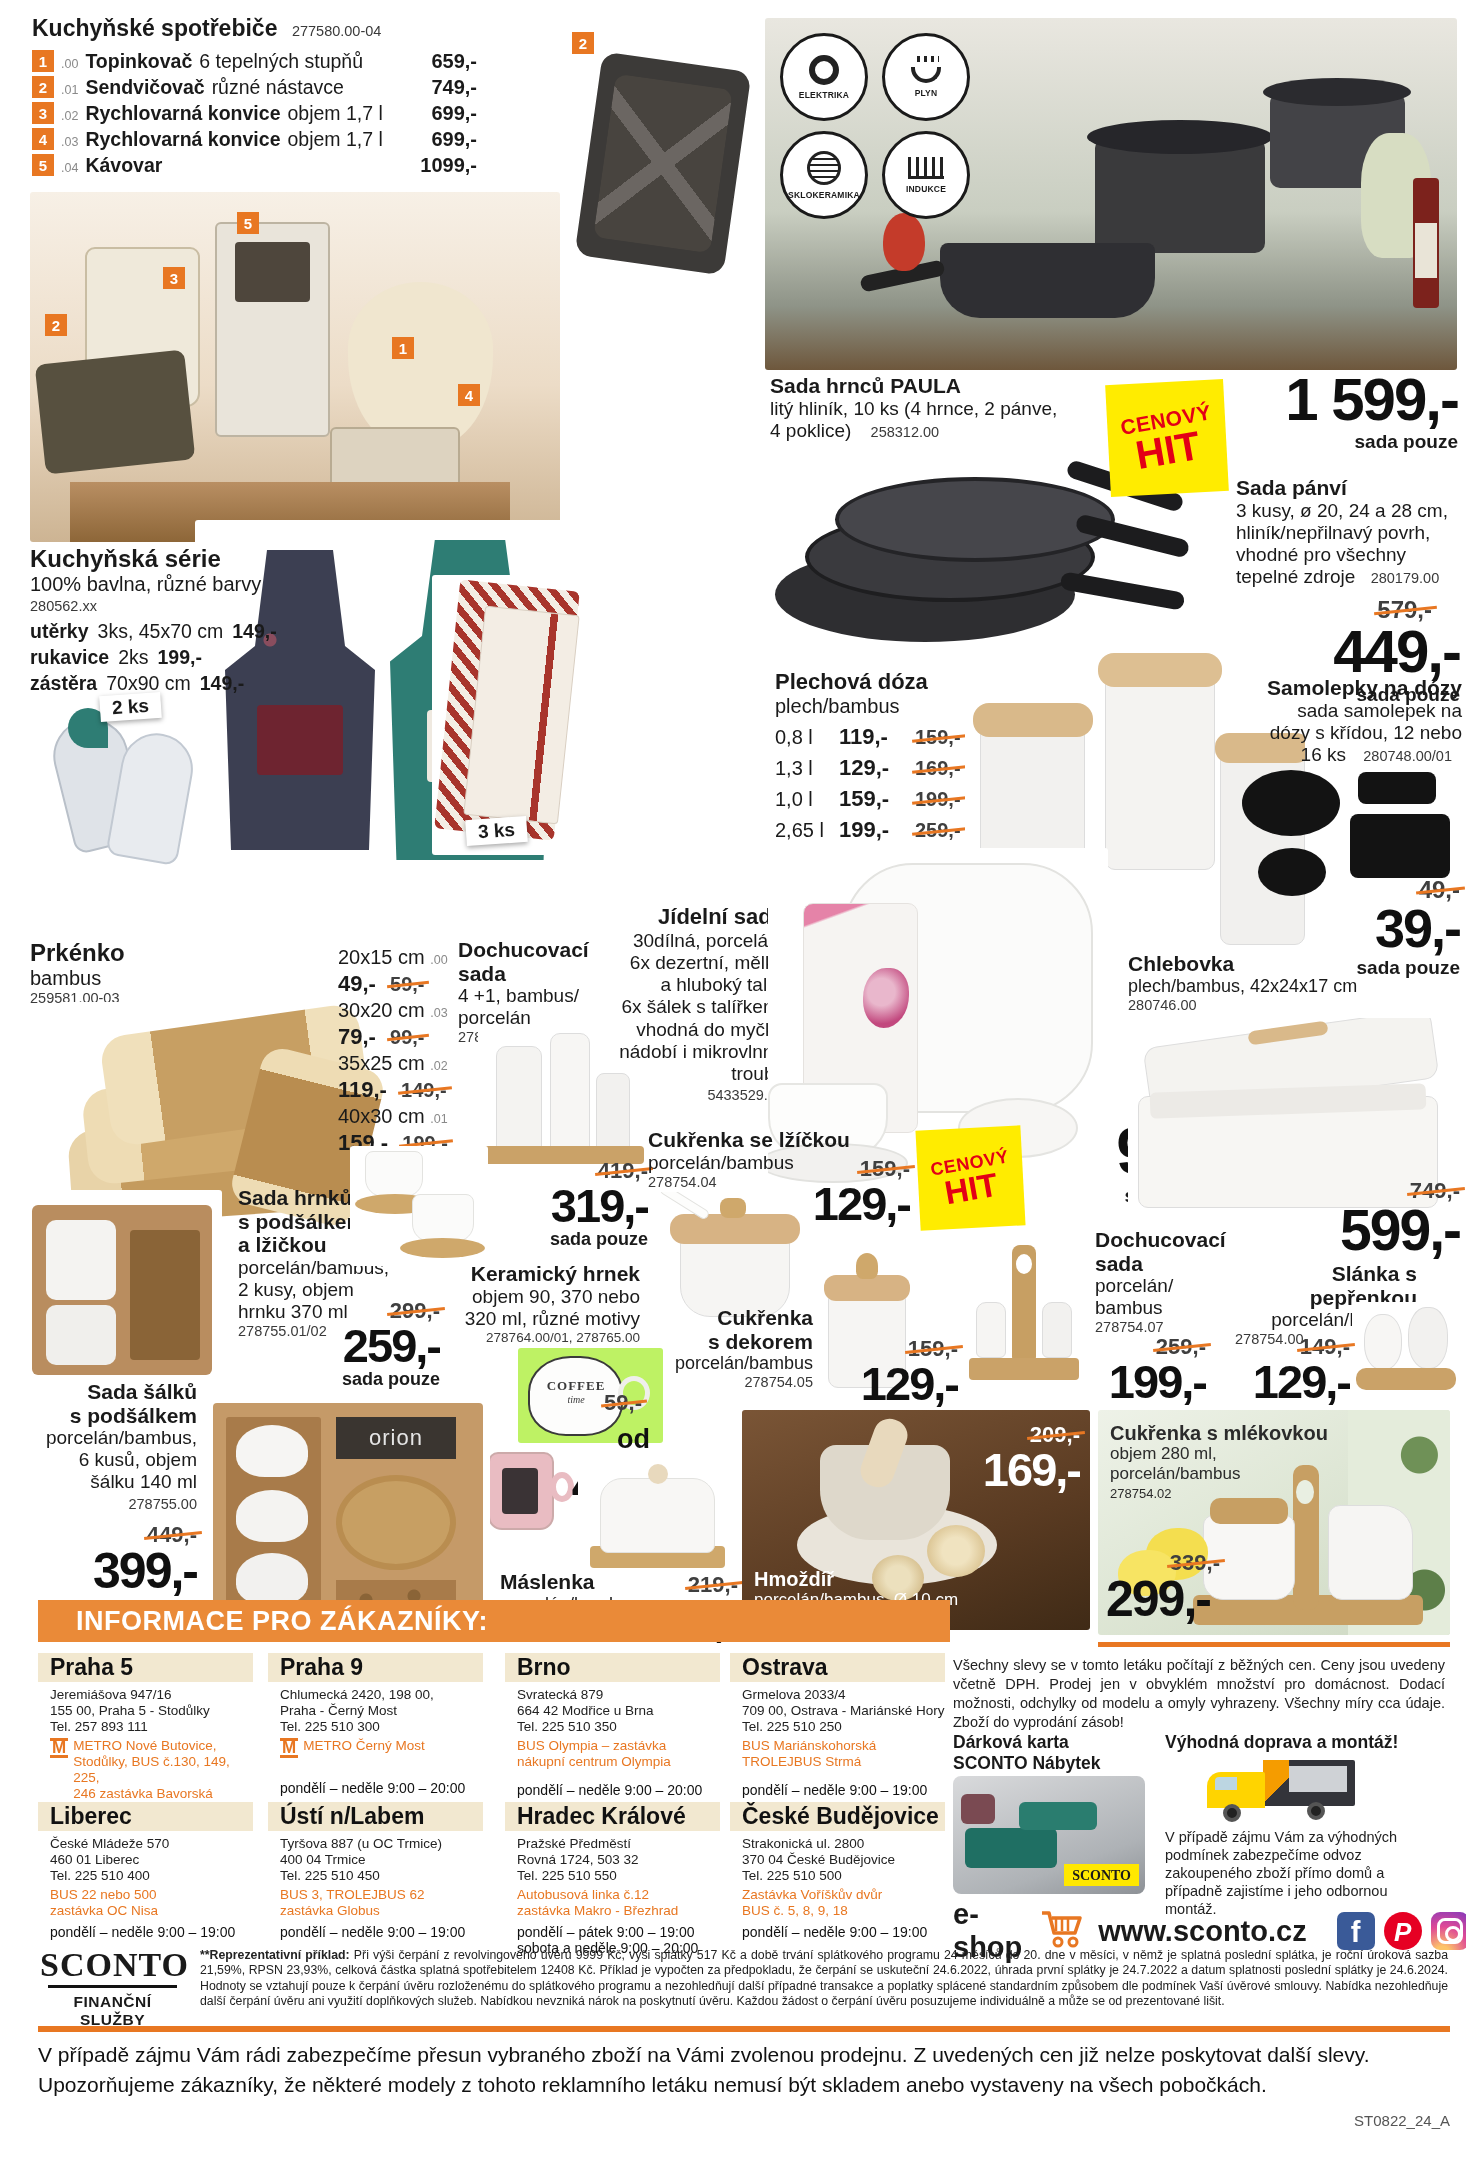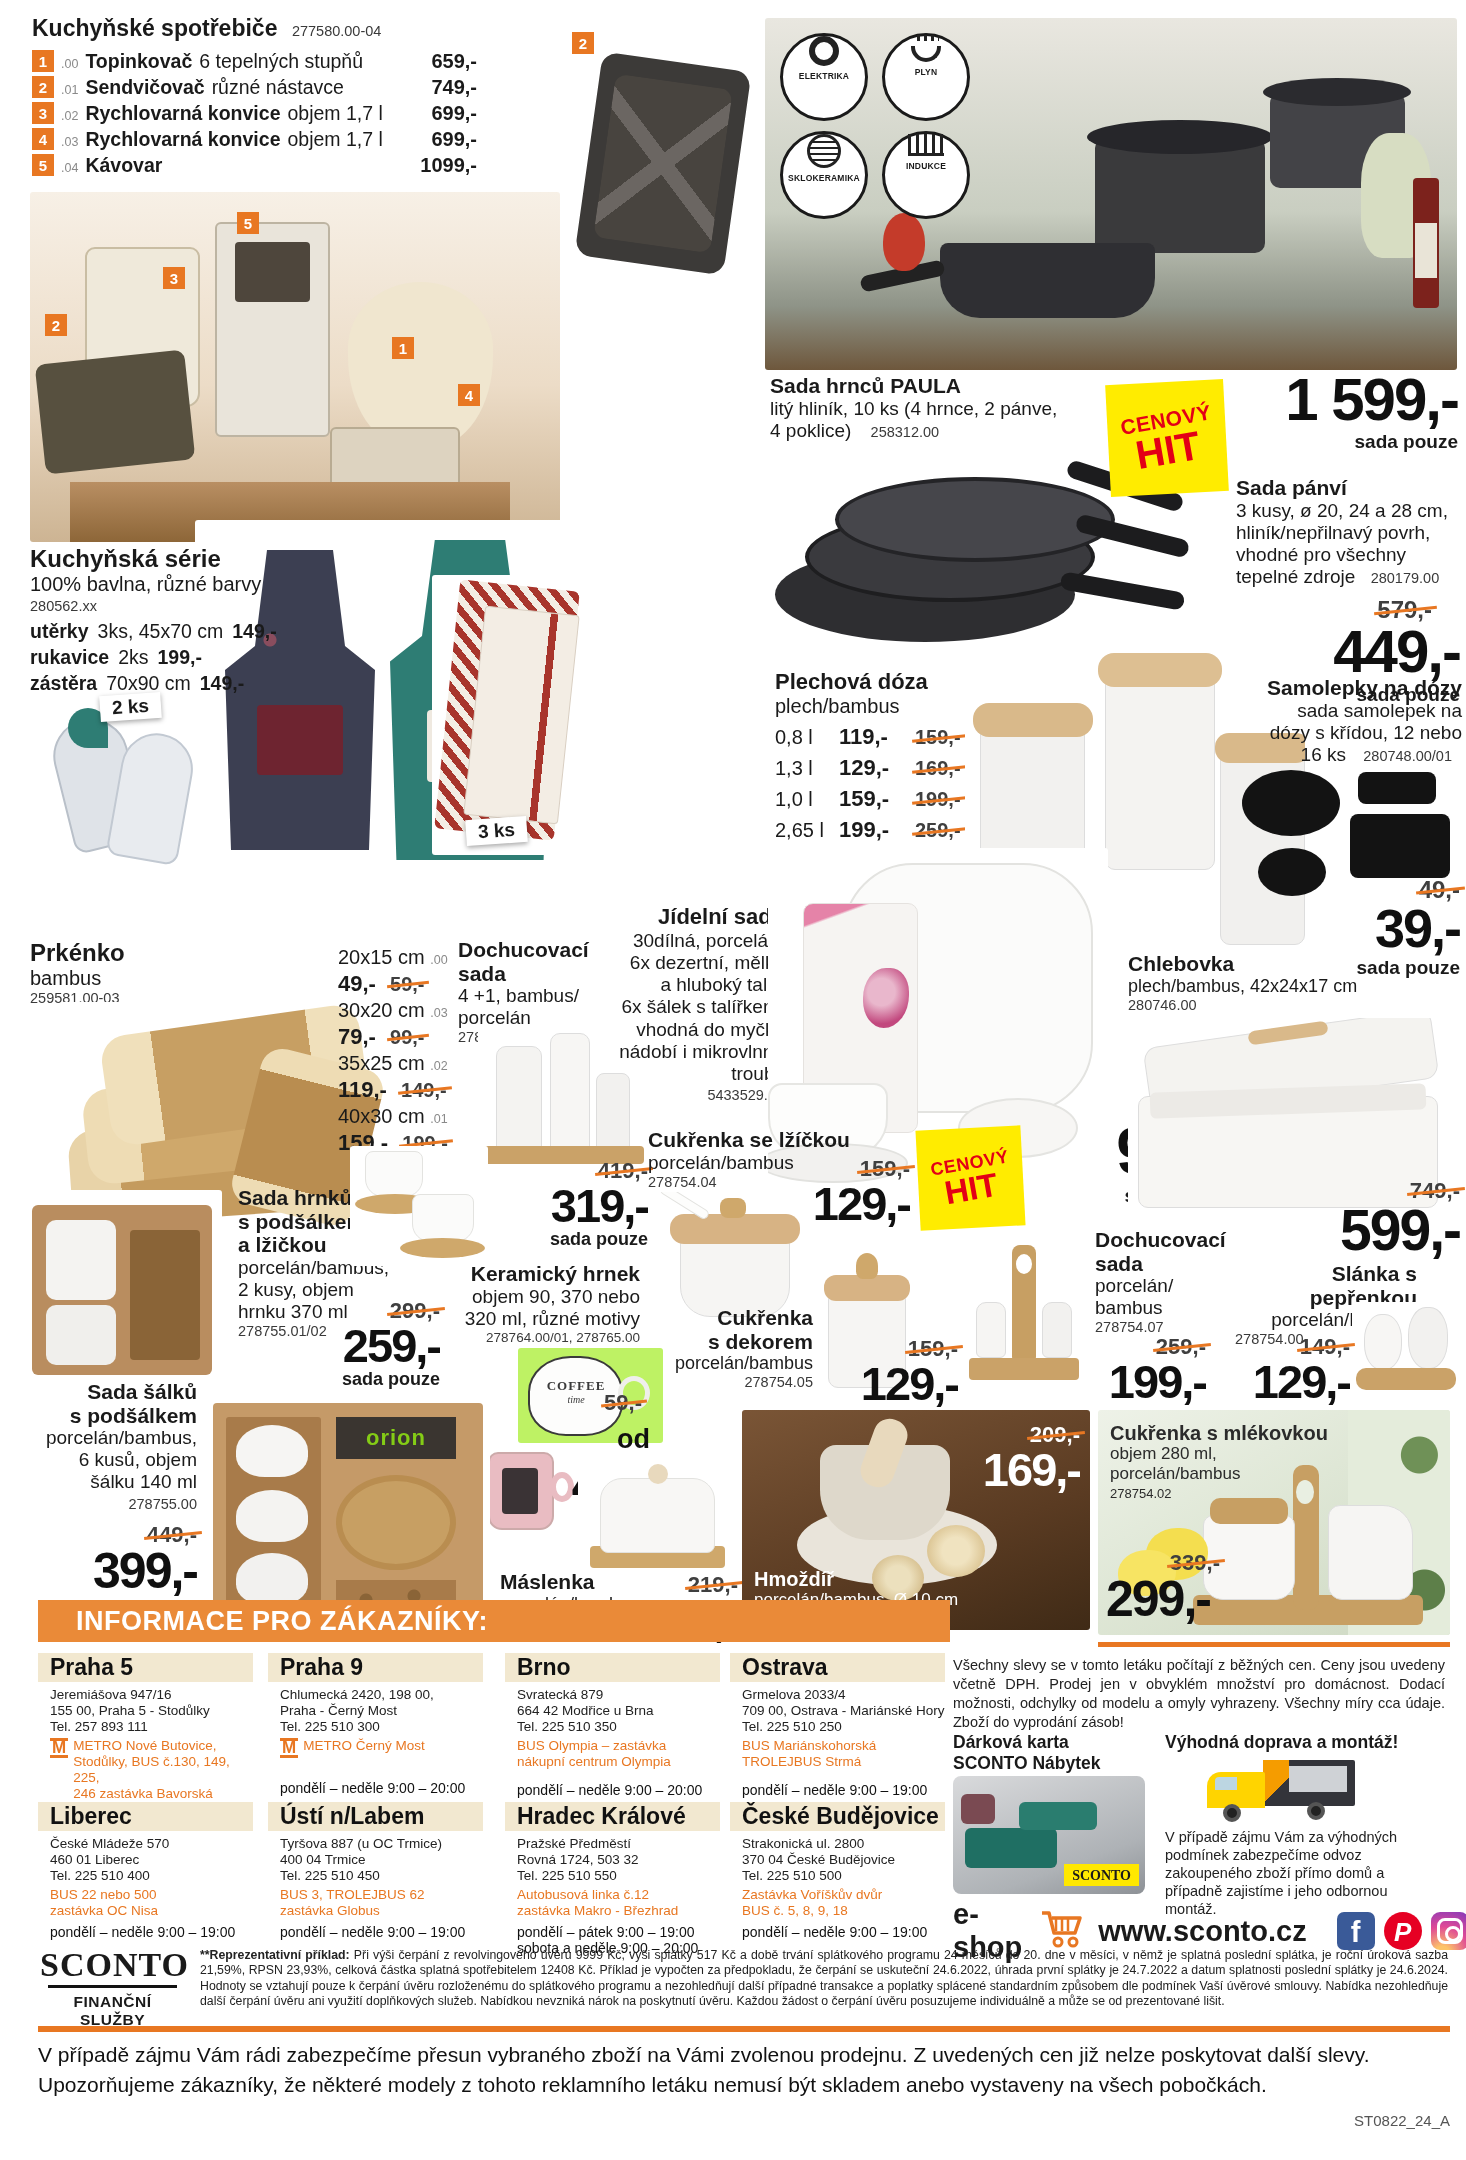--- a/index.html
+++ b/index.html
@@ -24,21 +24,21 @@
   .arow{display:flex;align-items:baseline;gap:7px;margin-bottom:3px;font-size:19.5px;width:445px}
   .arow .nb{align-self:center}
   .apr{margin-left:auto;font-weight:bold;font-size:20px}
   
   .hit{background:#ffec00;transform:rotate(-3deg);display:flex;flex-direction:column;align-items:center;justify-content:center;color:#e30016;font-weight:bold;z-index:6}
   .hit .hc{font-size:21px;transform:rotate(-7deg);letter-spacing:.5px}
   .hit .hh{font-size:40px;transform:rotate(-7deg);line-height:.9}
   .hit.small .hc{font-size:18px}
   .hit.small .hh{font-size:33px}
   
-  .hicon{width:88px;height:88px;border-radius:50%;background:#fff;border:3px solid #1a1a1a;display:flex;flex-direction:column;align-items:center;gap:5px;flex:none}
+  .hicon{width:88px;height:88px;border-radius:50%;background:#fff;border:3px solid #1a1a1a;display:flex;flex-direction:column;align-items:center;justify-content:center;gap:5px;flex:none}
   .hlabel{font-size:8.5px;font-weight:bold;letter-spacing:.2px}
   .g-elektrika{width:30px;height:30px;border:6px solid #222;border-radius:50%}
   .g-plyn{width:30px;height:16px;border:4px solid #222;border-top:none;border-radius:0 0 16px 16px;position:relative;margin-top:10px}
   .g-plyn::before{content:"";position:absolute;left:2px;top:-11px;width:22px;height:6px;background:repeating-linear-gradient(90deg,#222 0 3px,transparent 3px 7px)}
   .g-sklo{width:34px;height:34px;border:3px solid #222;border-radius:50%;background:repeating-linear-gradient(0deg,transparent 0 4px,#222 4px 6px)}
   .g-indukce{width:36px;height:22px;background:repeating-linear-gradient(90deg,#222 0 3px,transparent 3px 8px);border-bottom:3px solid #222}
   
   .drow{display:flex;gap:12px;align-items:baseline;font-size:20px;margin-bottom:5px}
   .dsz{width:52px}.dpr{width:64px;font-weight:bold;font-size:22px}
   
@@ -538,21 +538,21 @@
     <div class="sp" style="font-size:18px;margin-top:3px">sada pouze</div>
   </div>
   <div class="ph" style="left:208px;top:1395px;width:282px;height:235px;background:#fff">
     <div class="abs" style="left:5px;top:8px;width:270px;height:218px;background:#c59a68;border-radius:4px"></div>
     <div class="abs" style="left:18px;top:22px;width:95px;height:190px;background:#a8event17852;background:#a87b4a;border-radius:3px"></div>
     <div class="abs" style="left:28px;top:30px;width:72px;height:52px;background:#f6f5f3;border-radius:50% 50% 40% 40%"></div>
     <div class="abs" style="left:28px;top:95px;width:72px;height:52px;background:#f4f3f1;border-radius:50% 50% 40% 40%"></div>
     <div class="abs" style="left:28px;top:158px;width:72px;height:52px;background:#f2f1ef;border-radius:50% 50% 40% 40%"></div>
     <div class="abs" style="left:128px;top:80px;width:120px;height:95px;background:#c79f63;border-radius:50%;border:6px solid #b98d50"></div>
     <div class="abs" style="left:128px;top:22px;width:120px;height:42px;background:#3a3530;display:flex;align-items:center;justify-content:center">
-      <span style="color:#84cc16;font-weight:bold;font-size:22px;letter-spacing:1px">orion</span>
+      <span style="color:#e5e5e5;font-weight:normal;font-size:22px;letter-spacing:1px">orion</span>
     </div>
     <div class="abs" style="left:128px;top:185px;width:120px;height:40px;background:radial-gradient(circle at 25% 50%,#8a6437 6px,transparent 7px),radial-gradient(circle at 65% 40%,#8a6437 6px,transparent 7px),#a87b4a"></div>
   </div>
 
   <div class="ph" style="left:578px;top:1458px;width:160px;height:118px;background:#fff">
     <div class="abs" style="left:12px;top:88px;width:135px;height:22px;background:#cfa86b;border-radius:4px"></div>
     <div class="abs" style="left:22px;top:20px;width:115px;height:75px;background:#f8f7f5;border:1px solid #e2e2df;border-radius:22px 22px 8px 8px"></div>
     <div class="abs" style="left:70px;top:6px;width:20px;height:20px;background:#e8d9bd;border-radius:50%"></div>
   </div>
   <div class="abs" style="left:500px;top:1570px;width:150px">

